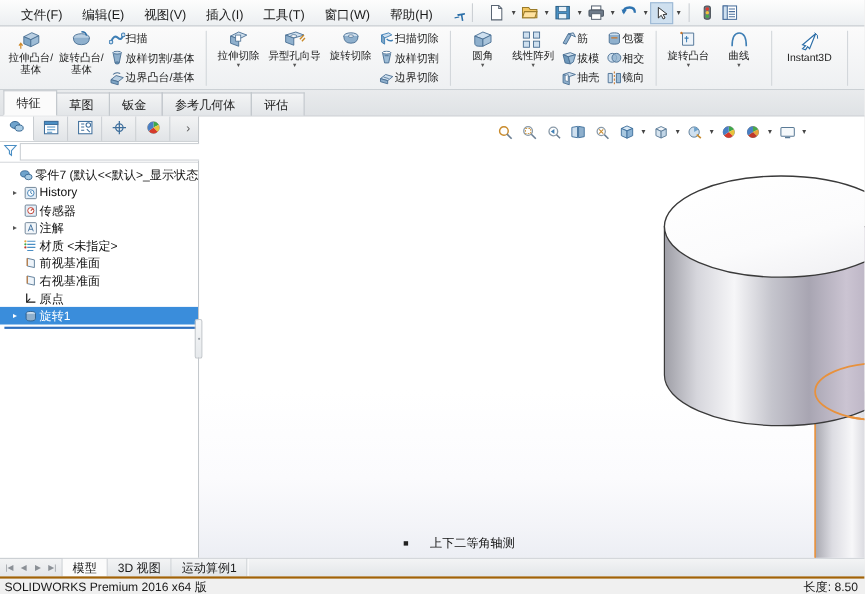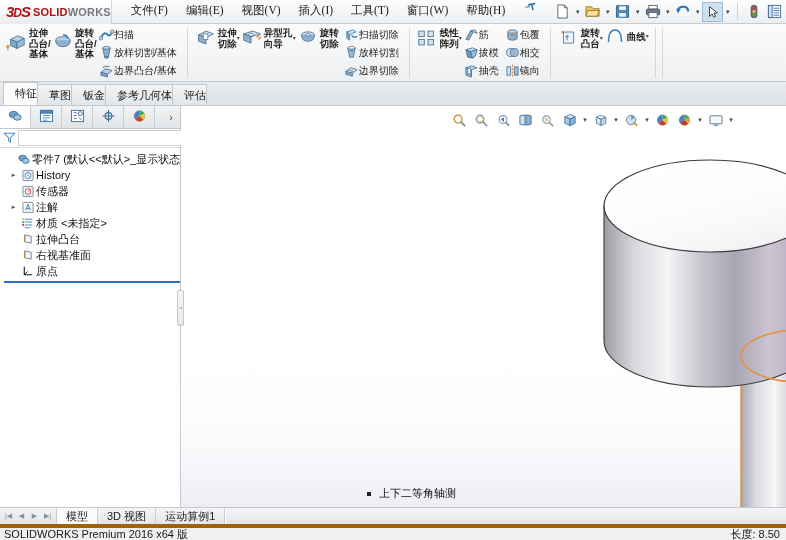--- a/index.html
+++ b/index.html
@@ -29,21 +29,21 @@
     font-weight: bold;
   }
   .logo-ds {
     color: #b01116; font-size: 15px; font-style: italic; font-weight: bold;
     letter-spacing: -1px; margin-right: 3px;
   }
   .logo-sw { font-size: 11px; letter-spacing: .2px; }
   .logo-sw .solid { color: #b01116; font-weight: bold; }
   .logo-sw .works { color: #77787b; font-weight: bold; }
 
-  .menu { display: flex; align-items: flex-start; height: 24px; margin-left: 10px; font-family: Liberation Serif, serif; }
+  .menu { display: flex; align-items: flex-end; height: 24px; margin-left: 10px; }
   .menu-item {
     padding: 3px 9px; color: #1a1a1a; font-size: 11.5px; white-space: nowrap;
     cursor: default;
   }
   .pin-icon { margin-left: 10px; color: #2a6ea8; font-size: 12px; transform: rotate(35deg); }
 
   .tb-sep { width: 1px; height: 17px; background: #ccd0d4; margin: 0 5px; }
   .qtools { display: flex; align-items: center; margin-left: 6px; gap: 0px; }
   .qbtn {
     width: 21px; height: 20px; display: flex; align-items: center; justify-content: center;
@@ -55,22 +55,22 @@
   
   .ribbon {
     height: 58px; flex: 0 0 58px;
     background: linear-gradient(#fbfbfb, #eef0f2);
     border-bottom: 1px solid #c7ccd1;
     display: flex; align-items: stretch; padding: 1px 0 0 2px;
   }
   .rgroup { display: flex; align-items: flex-start; padding: 0 3px; }
   .rdiv { width: 1px; background: #d3d7db; margin: 3px 3px; }
   .big-btn {
-    width: 46px; display: flex; align-items: center;
-    padding-top: 2px; cursor: default;  font-weight: bold;
+    width: 46px; display: flex; flex-direction: column; align-items: center;
+    padding-top: 2px; cursor: default; text-align: center;
   }
   .big-btn .lbl { font-size: 9.5px; line-height: 10.5px; color: #1c1c1c; margin-top: 1px; }
   .big-btn .dd { font-size: 6px; color: #555; line-height: 5px; }
   .big-btn.wide { width: 56px; }
   .col-small { display: flex; flex-direction: column; padding-top: 1px; }
   .small-btn {
     display: flex; align-items: center; gap: 0; padding: 1px 4px 1px 2px;
     cursor: default; height: 18px;
   }
   .small-btn .lbl { font-size: 10px; color: #1c1c1c; white-space: nowrap; }
@@ -78,21 +78,21 @@
   .ico { display: inline-block; line-height: 0; }
 
   
   .cmdtabs {
     height: 24px; flex: 0 0 24px;
     background: linear-gradient(#e9ebed, #dfe2e5);
     border-bottom: 1px solid #c3c8cd;
     display: flex; align-items: flex-end; padding-left: 3px;
   }
   .ctab {
-    padding: 3px 0 4px 11px; font-size: 11px; color: #1a1a1a;
+    padding: 3px 14px 4px 11px; font-size: 11px; color: #1a1a1a;
     border: 1px solid #c3c8cd; border-bottom: none;
     background: linear-gradient(#f3f4f5, #e2e5e8);
     margin-right: -1px; cursor: default; height: 21px;
   }
   .ctab.active {
     background: #fbfbfb; border-bottom: 1px solid #fbfbfb;
     height: 23px; font-weight: normal;
   }
 
   
@@ -157,21 +157,21 @@
     display: flex; align-items: center; gap: 1px; z-index: 5;
   }
   .vbtn {
     width: 21px; height: 21px; display: flex; align-items: center; justify-content: center;
     cursor: default;
   }
   .vcaret { font-size: 7px; color: #444; width: 8px; text-align: center; cursor: default; }
 
   .view-label {
     position: absolute; left: 186px; bottom: 6px;
-    font-size: 11px; color: #111; display: flex; align-items: center; gap: 8px;
+    font-size: 11px; color: #111; display: flex; align-items: center; gap: 20px;
   }
   .view-label .sq { width: 4px; height: 4px; background: #222; display: inline-block; }
 
   
   .bottombar {
     height: 17px; flex: 0 0 17px;
     background: linear-gradient(#f2f3f4, #e4e6e9);
     border-top: 1px solid #c4c8cc; display: flex; align-items: stretch;
   }
   .navbtns { display: flex; align-items: center; padding: 0 2px; gap: 0px; border-right: 1px solid #c9cdd1; }
@@ -182,36 +182,32 @@
   .btab {
     padding: 1px 9px 0 9px; font-size: 11px; color: #1a1a1a;
     border-right: 1px solid #c9cdd1; display: flex; align-items: center; cursor: default;
     background: linear-gradient(#f3f4f5, #e3e6e9);
   }
   .btab.active { background: #fbfbfb; }
   .btab-filler { flex: 1; background: linear-gradient(#f3f4f5, #e3e6e9); border-left: 1px solid #fff; }
 
   .statusbar {
     height: 16px; flex: 0 0 16px; background: #f0f0f0;
-    border-top: 4px solid #a16207;
+    border-top: 2px solid #a16207;
     display: flex; align-items: center; justify-content: space-between;
     padding: 0 6px 0 4px; font-size: 11px; color: #1a1a1a;
   }
   .status-right { display: flex; align-items: center; gap: 10px; }
 </style>
 </head>
 <body>
 
 <div id="app">
 
   <div class="titlebar">
-    <div class="logo-box">
-      <span class="logo-ds">3<span style="font-size:12px;">D</span>S</span>
-      <span class="logo-sw"><span class="solid">SOLID</span><span class="works">WORKS</span></span>
-    </div>
 
     <div class="menu">
       <div class="menu-item">文件(F)</div>
       <div class="menu-item">编辑(E)</div>
       <div class="menu-item">视图(V)</div>
       <div class="menu-item">插入(I)</div>
       <div class="menu-item">工具(T)</div>
       <div class="menu-item">窗口(W)</div>
       <div class="menu-item">帮助(H)</div>
       <span class="pin-icon">
@@ -419,20 +415,31 @@
         </div>
       </div>
     </div>
 
     <div class="rdiv"></div>
 
     <div class="rgroup">
       <div class="big-btn">
         <span class="ico">
           <svg width="24" height="19" viewBox="0 0 26 20">
+              <path d="M5 6 L13 2 L21 5 L13 9 Z" fill="#cfe0ef" stroke="#4a6f93" stroke-width=".9"></path>
+              <path d="M5 6 L5 13 Q5 16 9 16 L13 16 L13 9 Z" fill="#8fb0cd" stroke="#4a6f93" stroke-width=".9"></path>
+              <path d="M13 9 L21 5 L21 12 L13 16 Z" fill="#a9c4db" stroke="#4a6f93" stroke-width=".9"></path>
+            </svg>
+        </span>
+        <span class="lbl">圆角</span>
+        <span class="dd">▾</span>
+      </div>
+      <div class="big-btn">
+        <span class="ico">
+          <svg width="24" height="19" viewBox="0 0 26 20">
               <rect x="3" y="2" width="6" height="6" fill="#cfe0ef" stroke="#4a6f93" stroke-width=".9"></rect>
               <rect x="13" y="2" width="6" height="6" fill="#cfe0ef" stroke="#4a6f93" stroke-width=".9"></rect>
               <rect x="3" y="11" width="6" height="6" fill="#cfe0ef" stroke="#4a6f93" stroke-width=".9"></rect>
               <rect x="13" y="11" width="6" height="6" fill="#cfe0ef" stroke="#4a6f93" stroke-width=".9"></rect>
             </svg>
         </span>
         <span class="lbl">线性阵列</span>
         <span class="dd">▾</span>
       </div>
       <div class="col-small">
@@ -519,20 +526,31 @@
               <path d="M6 16 Q6 3 13 3 Q20 3 20 16" fill="none" stroke="#3f7fb5" stroke-width="1.6"></path>
             </svg>
         </span>
         <span class="lbl">曲线</span>
         <span class="dd">▾</span>
       </div>
     </div>
 
     <div class="rdiv"></div>
 
+    <div class="rgroup">
+      <div class="big-btn wide">
+        <span class="ico">
+          <svg width="26" height="20" viewBox="0 0 28 22">
+              <path d="M20 4 L7 15 L10 16 L7 19 L10 20 L12 17 L14 19 Z" fill="#fff" stroke="#2e6fa8" stroke-width="1.2"></path>
+              <path d="M19 3 Q23 5 22 9" fill="none" stroke="#2e6fa8" stroke-width="1"></path>
+            </svg>
+        </span>
+        <span class="lbl">Instant3D</span>
+      </div>
+    </div>
 
     <div class="rdiv"></div>
 
     <div class="rgroup">
       
       
     </div>
   </div>
 
   <div class="cmdtabs">
@@ -666,21 +684,21 @@
         </div>
 
         <div class="tnode indent1">
           <span class="arrow empty">▸</span>
           <span class="ticon">
             <svg width="14" height="13" viewBox="0 0 15 14">
                 <path d="M4 2 L11 3.5 L11 11 L4 9.5 Z" fill="#eef4fa" stroke="#5a7a96" stroke-width=".9"></path>
                 <path d="M4 2 L4 9.5" stroke="#c9762a" stroke-width="1"></path>
               </svg>
           </span>
-          <span>拉伸凸台</span>
+          <span>前视基准面</span>
         </div>
 
 
         <div class="tnode indent1">
           <span class="arrow empty">▸</span>
           <span class="ticon">
             <svg width="14" height="13" viewBox="0 0 15 14">
                 <path d="M4 2 L11 3.5 L11 11 L4 9.5 Z" fill="#eef4fa" stroke="#5a7a96" stroke-width=".9"></path>
                 <path d="M4 2 L4 9.5" stroke="#c9762a" stroke-width="1"></path>
               </svg>
@@ -692,20 +710,30 @@
           <span class="arrow empty">▸</span>
           <span class="ticon">
             <svg width="14" height="13" viewBox="0 0 15 14">
                 <path d="M3.5 2 L3.5 10.5 L12 10.5" fill="none" stroke="#1a1a1a" stroke-width="1.2"></path>
                 <path d="M3.5 10.5 L7 7" stroke="#1a1a1a" stroke-width="1"></path>
               </svg>
           </span>
           <span>原点</span>
         </div>
 
+        <div class="tnode indent1 selected">
+          <span class="arrow" style="color:#fff">▸</span>
+          <span class="ticon">
+            <svg width="14" height="13" viewBox="0 0 15 14">
+                <ellipse cx="7.5" cy="4.5" rx="4.6" ry="2.2" fill="#cfe0ef" stroke="#2e5f8c" stroke-width=".9"></ellipse>
+                <path d="M2.9 4.5 L2.9 9 Q2.9 11.6 7.5 11.6 Q12.1 11.6 12.1 9 L12.1 4.5" fill="#8fb0cd" stroke="#2e5f8c" stroke-width=".9"></path>
+              </svg>
+          </span>
+          <span>旋转1</span>
+        </div>
 
         <div class="rollback"></div>
       </div>
 
       <div class="panel-grip">
         <span class="dot"></span>
       </div>
     </div>
 
     <div class="graphics">

